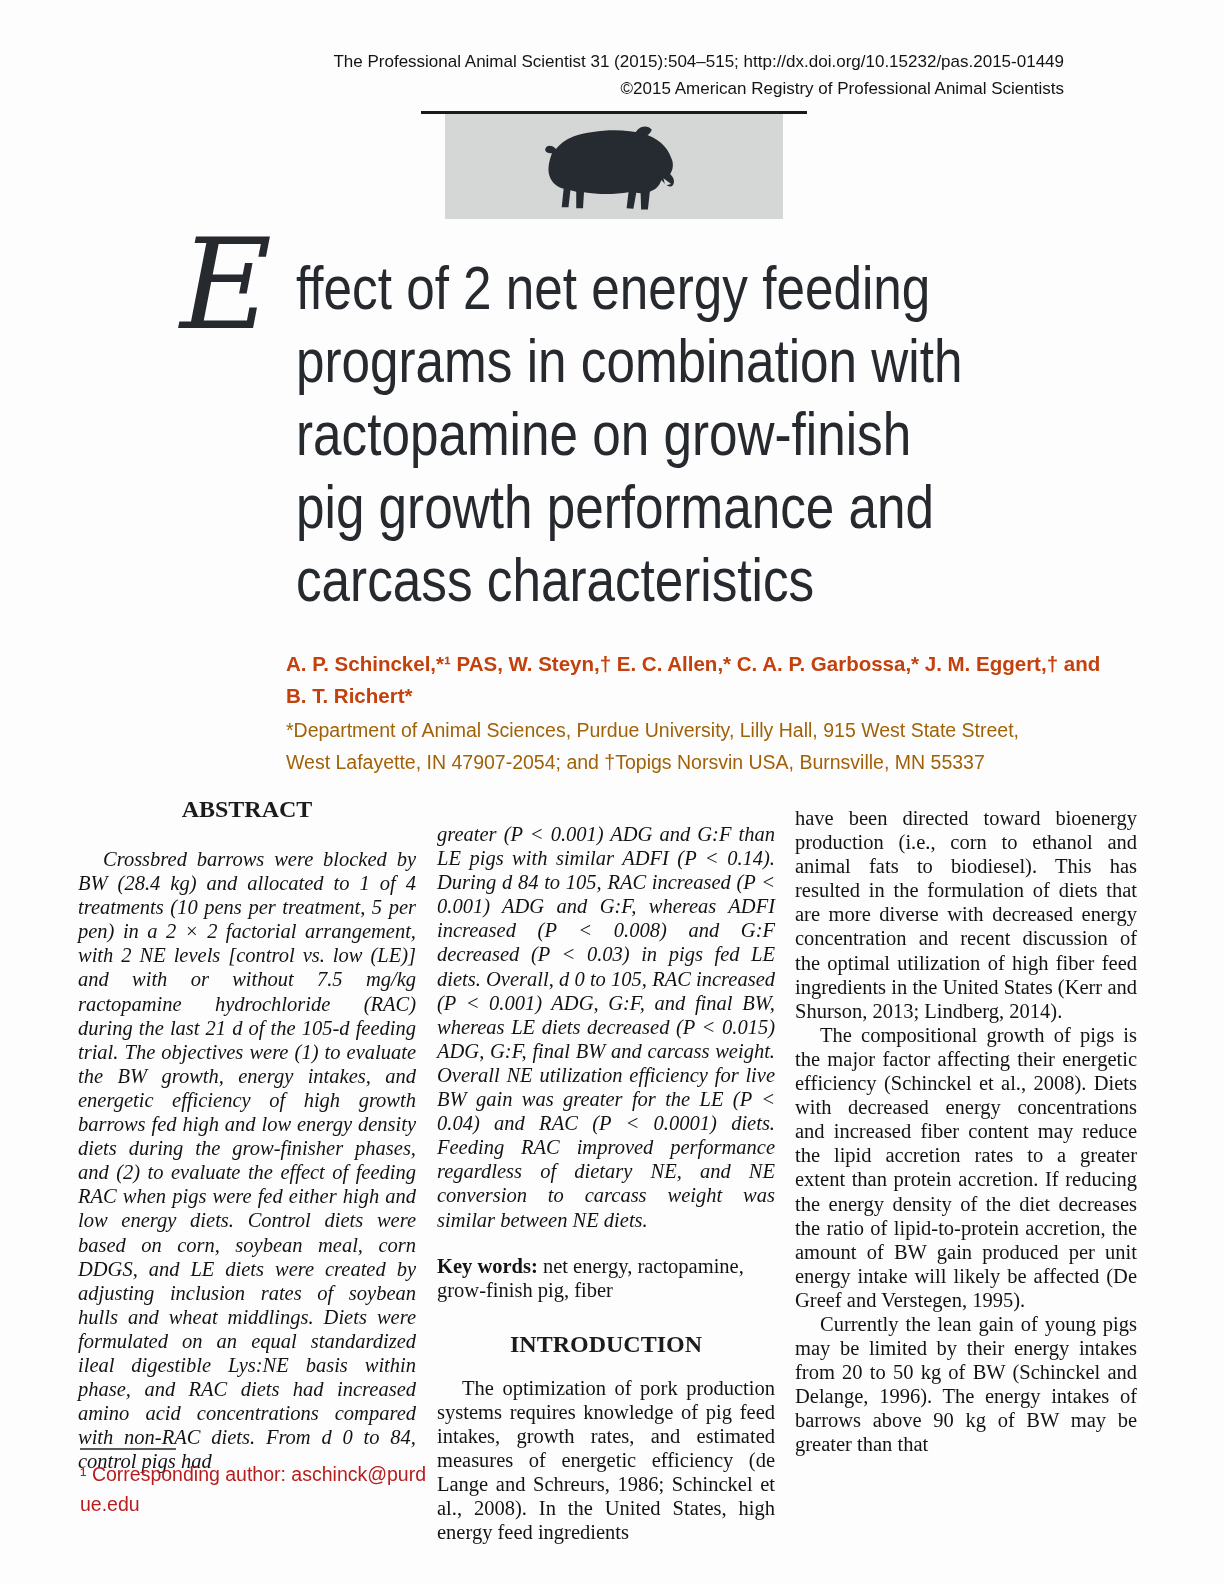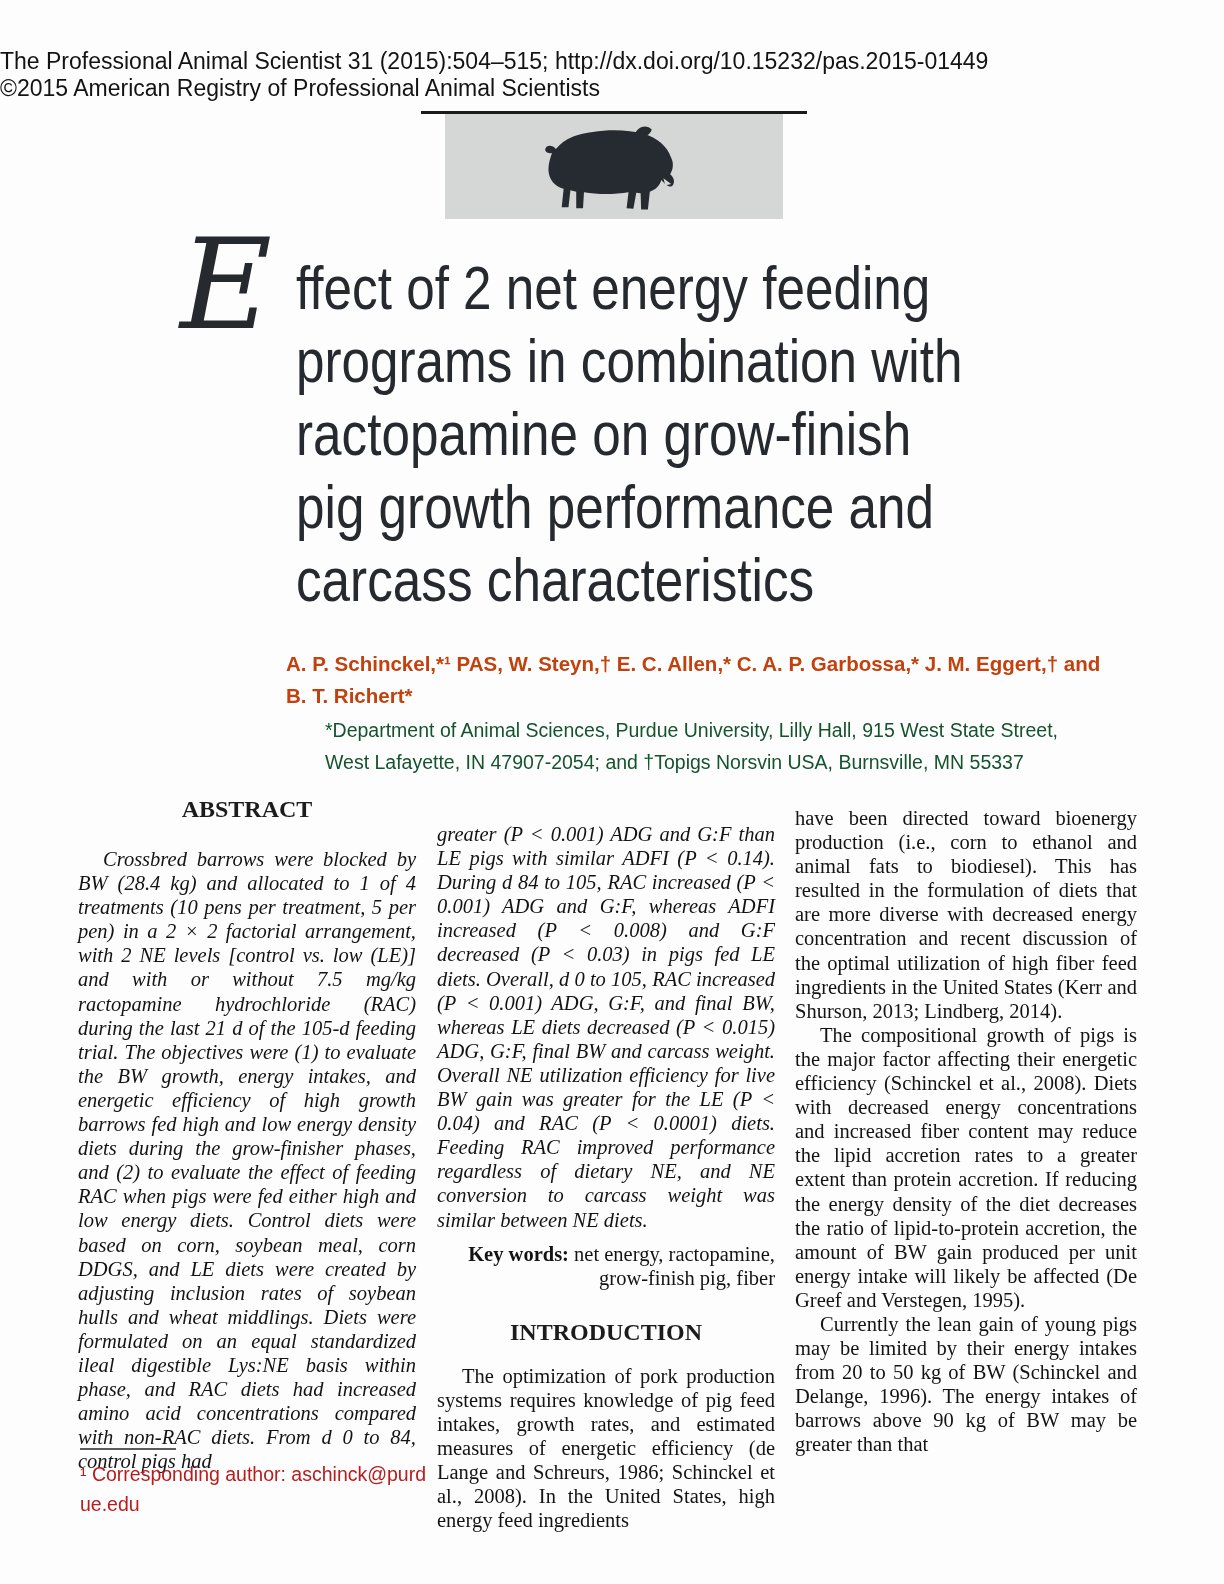--- a/index.html
+++ b/index.html
@@ -9,23 +9,23 @@
     width:1224px;height:1584px;
     margin:0 auto;
     background:#fdfdfe;
     font-family:"Liberation Serif", serif;
     color:#131313;
     overflow:hidden;
   }
   
   .jheader{
     position:absolute;top:48px;left:0;width:1064px;
-    text-align:left;
+    text-align:right;
     font-family:"Liberation Sans", sans-serif;
-    font-size:23px;line-height:27px;color:#131313;
+    font-size:17px;line-height:27px;color:#131313;
   }
   .banner-rule{
     position:absolute;left:421px;top:111px;width:386px;height:3px;
     background:#1a1a1a;
   }
   .banner{
     position:absolute;left:445px;top:114px;width:338px;height:105px;
     background:#d5d6d6;
     display:flex;align-items:center;justify-content:center;
   }
@@ -49,21 +49,21 @@
   }
   
   .authors{
     position:absolute;left:286px;top:648px;width:830px;
     font-family:"Liberation Sans", sans-serif;
     font-weight:bold;font-size:20.5px;line-height:32px;color:#c2410c;
   }
   .affiliation{
     position:absolute;left:286px;top:714px;width:775px;
     font-family:"Liberation Sans", sans-serif;
-    font-size:19.5px;line-height:32px;color:#14532d;margin-left:39px;
+    font-size:19.5px;line-height:32px;color:#a16207;
   }
   
   .col{position:absolute;width:338px;}
   .col1{left:78px;top:795px;}
   .col2{left:437px;top:806px;}
   .col3{left:795px;top:806px;width:342px;}
   .sec-head{
     margin:0;
     font-family:Liberation Serif, serif;
     font-weight:bold;font-size:24px;line-height:28px;
@@ -71,21 +71,21 @@
   }
   .col1 .sec-head{margin-bottom:24px;}
   .bodytext{
     margin:0;
     font-size:20.5px;line-height:24.1px;
     text-align:justify;
     hyphens:auto;-webkit-hyphens:auto;
   }
   .abstract-text{font-style:italic;margin-top:16px;}
   .indent{text-indent:25px;}
-  .keywords{margin-top:10px;text-align:right;}
+  .keywords{margin-top:22px;text-align:left;}
   .kw-label{font-weight:bold;}
   .intro-head{margin-top:28px;margin-bottom:18px;}
   .col3 .bodytext + .bodytext{margin-top:0;}
   
   .footnote{
     position:absolute;left:80px;top:1448px;width:354px;
     font-family:"Liberation Sans", sans-serif;
     font-size:19.5px;line-height:30px;color:#b91c1c;
   }
   .footnote-rule{width:96px;height:2px;background:#5a5a5a;margin-bottom:9px;}

